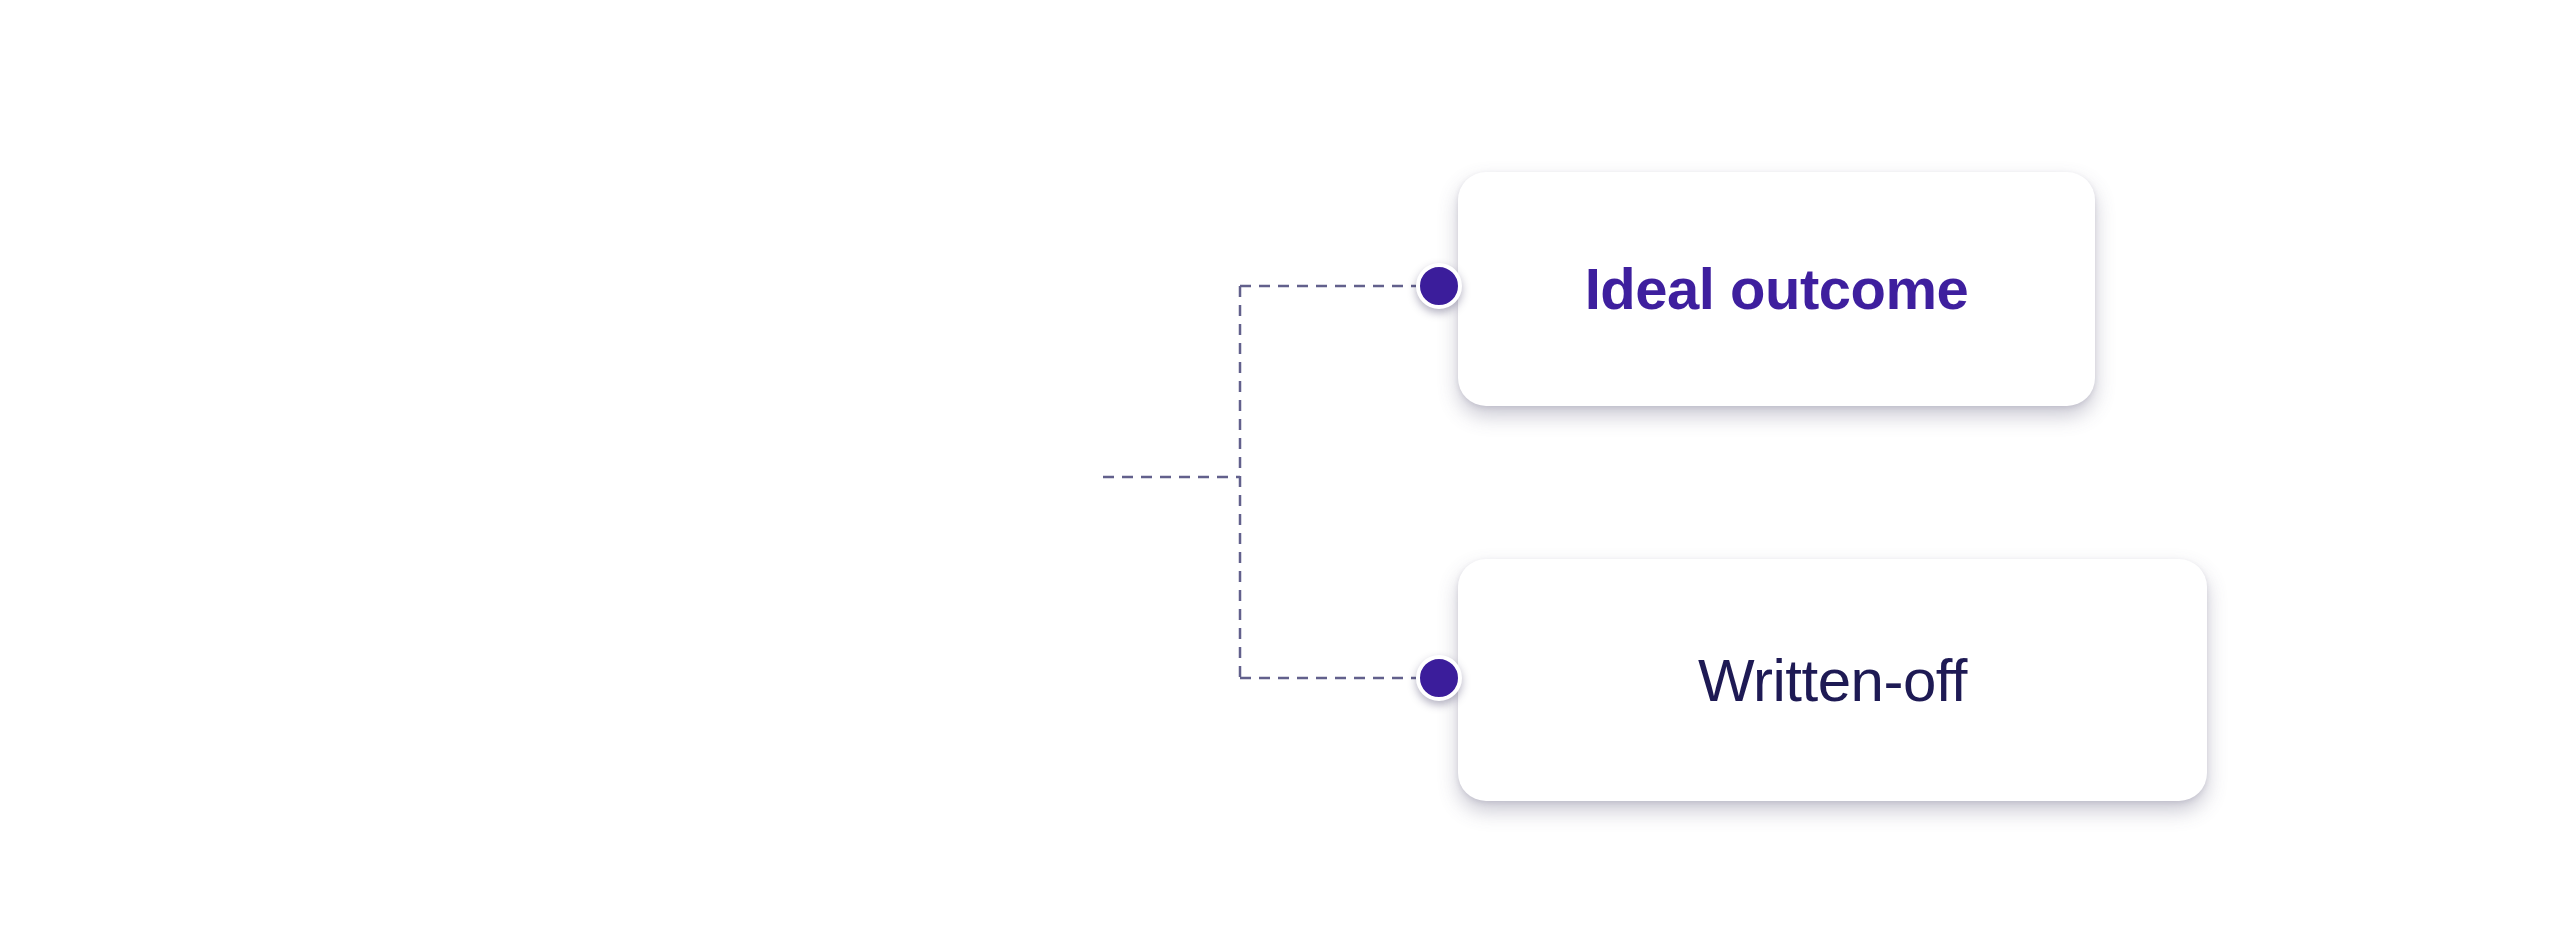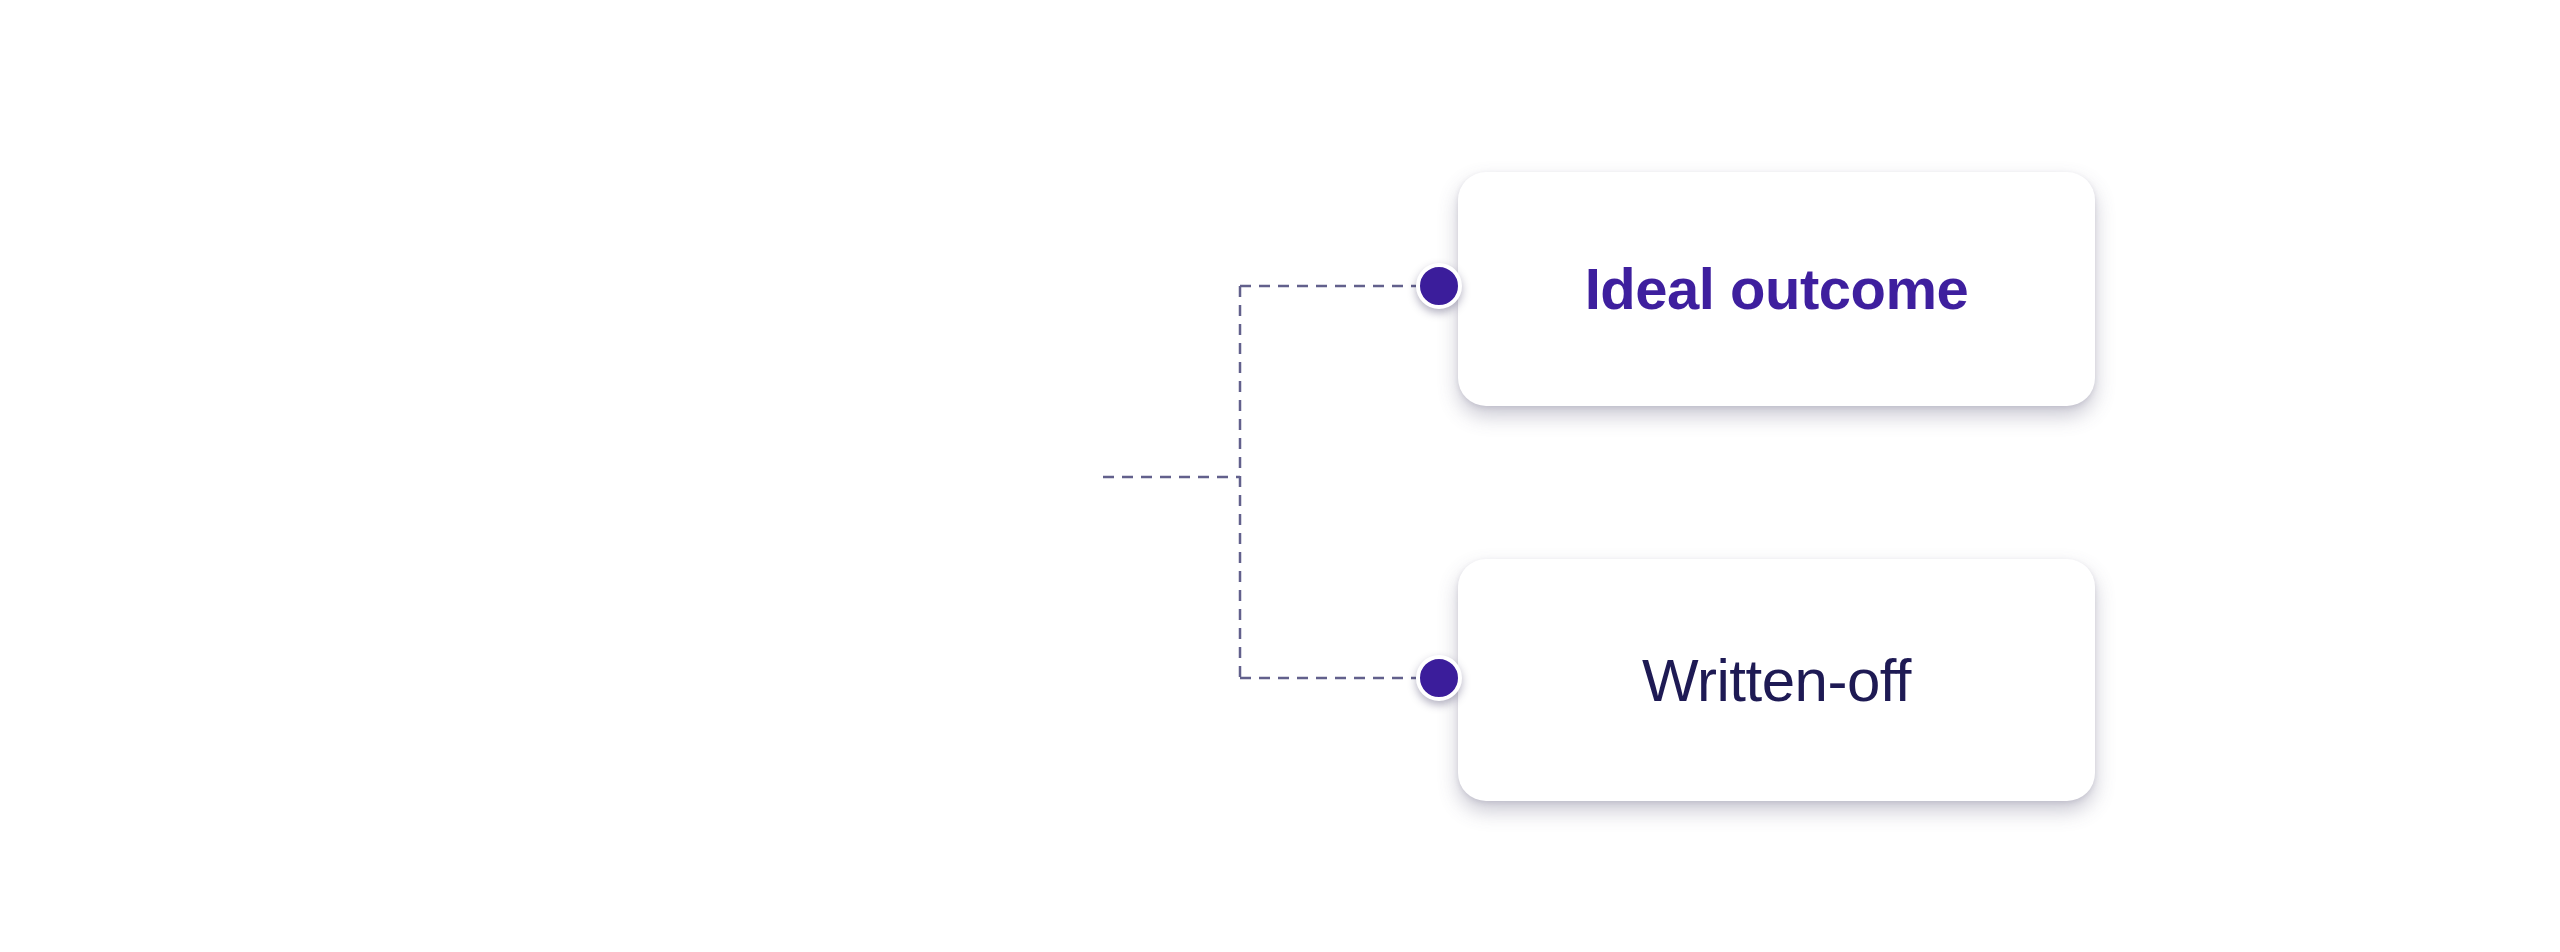--- a/index.html
+++ b/index.html
@@ -43,21 +43,21 @@
   }
   .node-ideal {
     left: 1458px;
     top: 172px;
     width: 637px;
     height: 234px;
   }
   .node-written {
     left: 1458px;
     top: 559px;
-    width: 637px;
+    width: 749px;
     height: 242px;
   }
   .node-label {
     font-size: 60px;
     line-height: 1.25;
     color: var(--navy, #1e1a54);
     letter-spacing: -0.5px;
   }
   .node-heading {
     font-size: 58px;

